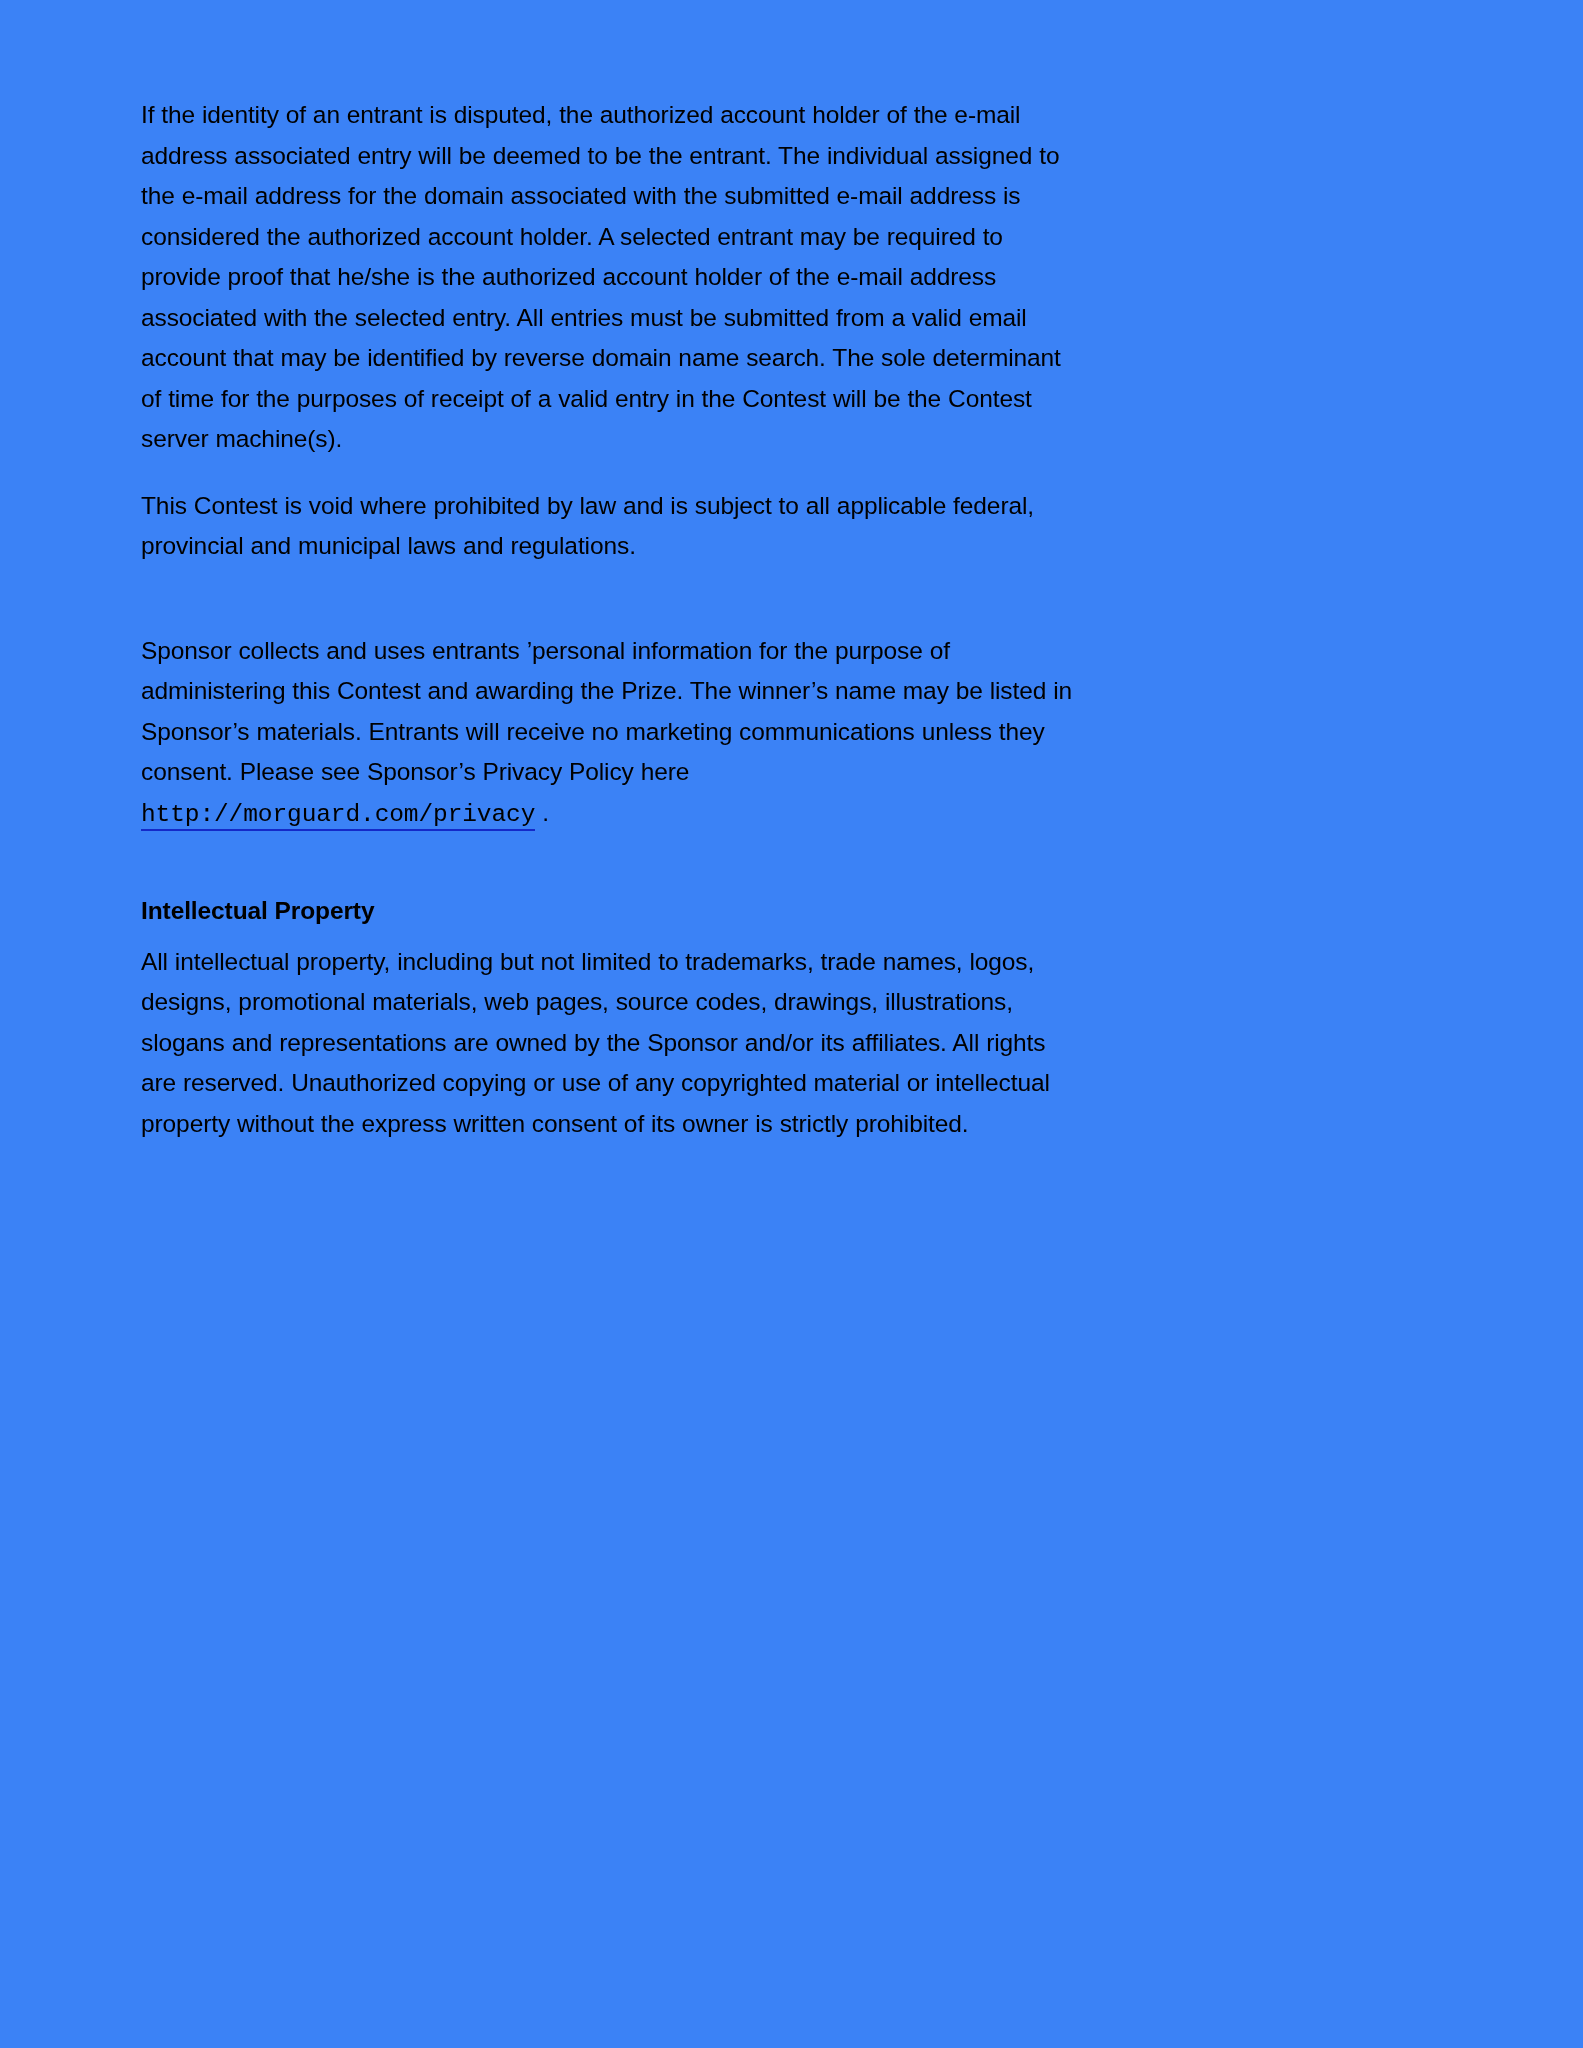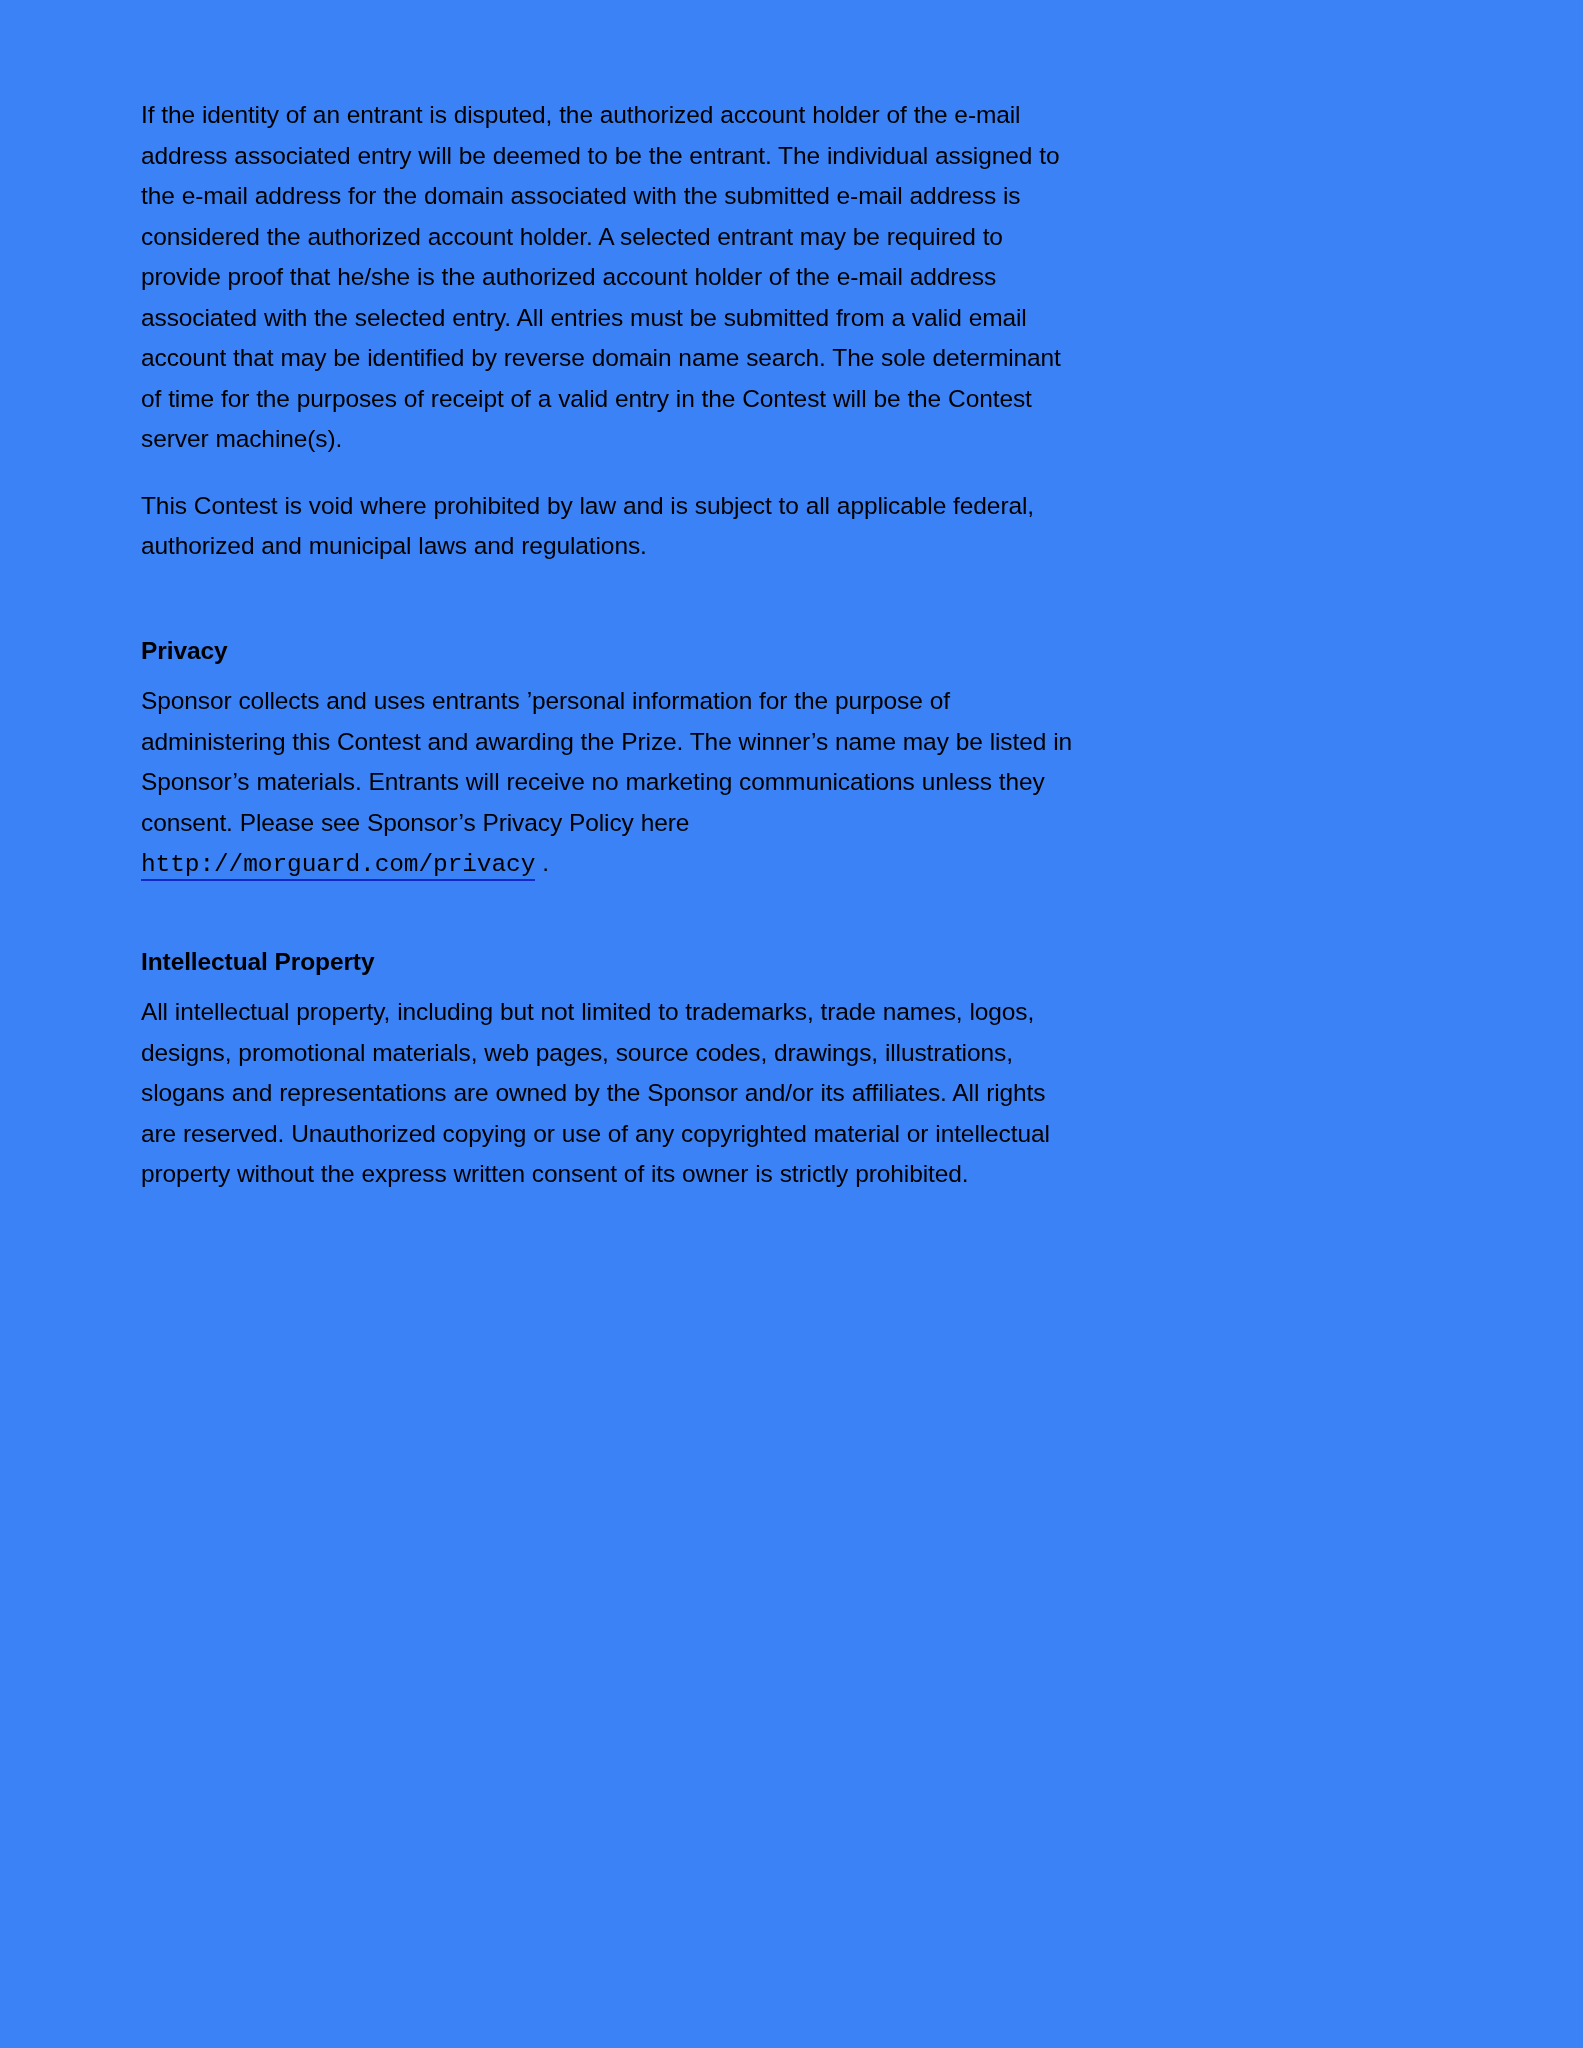--- a/index.html
+++ b/index.html
@@ -61,25 +61,24 @@
   }
 </style>
 </head>
 <body>
 
 <div class="page">
   <div class="content">
 
     <p class="para">If the identity of an entrant is disputed, the authorized account holder of the e-mail address associated entry will be deemed to be the entrant. The individual assigned to the e-mail address for the domain associated with the submitted e-mail address is considered the authorized account holder. A selected entrant may be required to provide proof that he/she is the authorized account holder of the e-mail address associated with the selected entry. All entries must be submitted from a valid email account that may be identified by reverse domain name search. The sole determinant of time for the purposes of receipt of a valid entry in the Contest will be the Contest server machine(s).</p>
 
-    <p class="para">This Contest is void where prohibited by law and is subject to all applicable federal, authorized and municipal laws and regulations.</p>
+    <p class="para">This Contest is void where prohibited by law and is subject to all applicable federal, provincial and municipal laws and regulations.</p>
 
     <div class="spacer-lg"></div>
 
-    <h2 class="heading">Privacy</h2>
 
     <p class="para"><span>Sponsor collects and uses entrants ’personal information for the purpose of administering this Contest and awarding the Prize.  The winner’s name may be listed in Sponsor’s materials. Entrants will receive no marketing communications unless they consent. Please see Sponsor’s Privacy Policy here </span><span class="link-wrap"><a class="link" href="#">http://morguard.com/privacy</a></span><span> .</span></p>
 
     <div class="spacer-md"></div>
 
     <h2 class="heading">Intellectual Property</h2>
 
     <p class="para">All intellectual property, including but not limited to trademarks, trade names, logos, designs, promotional materials, web pages, source codes, drawings, illustrations, slogans and representations are owned by the Sponsor and/or its affiliates. All rights are reserved. Unauthorized copying or use of any copyrighted material or intellectual property without the express written consent of its owner is strictly prohibited.</p>
 
   </div>

